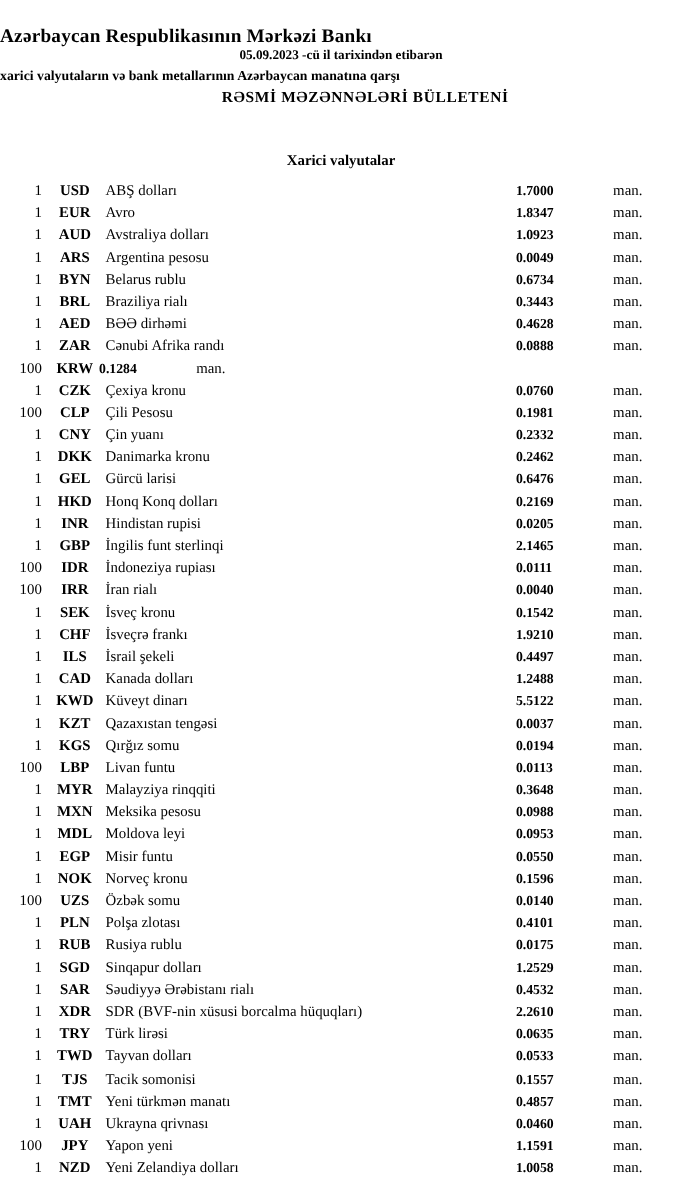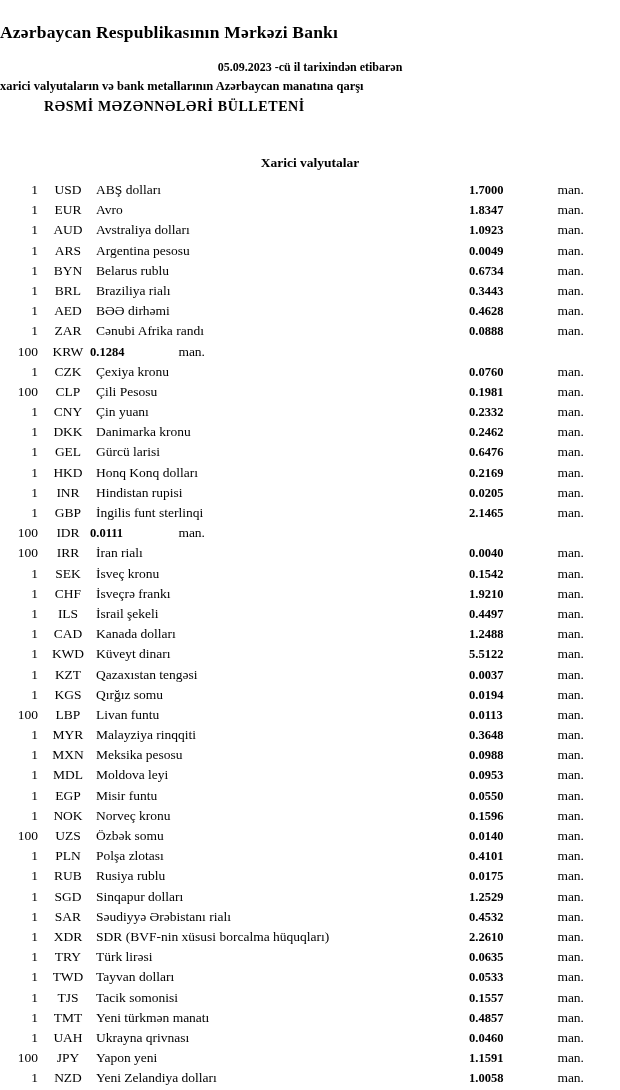--- a/index.html
+++ b/index.html
@@ -15,29 +15,30 @@
 
   .doc-title {
     font-weight: bold;
     font-size: 17.5px;
     letter-spacing: 0.2px;
   }
   .doc-sub1 {
     text-align: center;
     font-weight: bold;
     font-size: 12px;
-    margin-top: 17px;
+    margin-top: 0;
   }
   .doc-sub2 {
     text-align: left;
     font-weight: bold;
     font-size: 12.5px;
     margin-top: 4px;
   }
   .doc-sub3 {
+    text-align: center;
     font-weight: bold;
     font-size: 14px;
     margin-top: 5px;
     letter-spacing: 0.6px;
     margin-left: 44px;
   }
   .section-title {
     text-align: center;
     font-weight: bold;
     font-size: 13.5px;
@@ -58,20 +59,21 @@
   .cell-qty {
     width: 28px;
     text-align: right;
     flex: 0 0 auto;
   }
   .cell-code {
     width: 44px;
     margin-left: 8px;
     text-align: center;
     flex: 0 0 auto;
+    font-weight: bold;
   }
   .cell-name {
     flex: 1 1 auto;
     padding-left: 6px;
     white-space: nowrap;
     overflow: hidden;
   }
   .cell-rate {
     width: 75px;
     text-align: left;
@@ -213,20 +215,21 @@
       <div class="rate-row">
       <span class="cell-qty">1</span>
       <span class="cell-code">GBP</span>
       <span class="cell-name">İngilis funt sterlinqi</span>
       <span class="cell-rate">2.1465</span>
       <span class="cell-unit">man.</span>
     </div>
       <div class="rate-row">
       <span class="cell-qty">100</span>
       <span class="cell-code">IDR</span>
+      <span class="cell-name">İndoneziya rupiası</span>
       <span class="cell-rate">0.0111</span>
       <span class="cell-unit">man.</span>
     </div>
       <div class="rate-row">
       <span class="cell-qty">100</span>
       <span class="cell-code">IRR</span>
       <span class="cell-name">İran rialı</span>
       <span class="cell-rate">0.0040</span>
       <span class="cell-unit">man.</span>
     </div>

